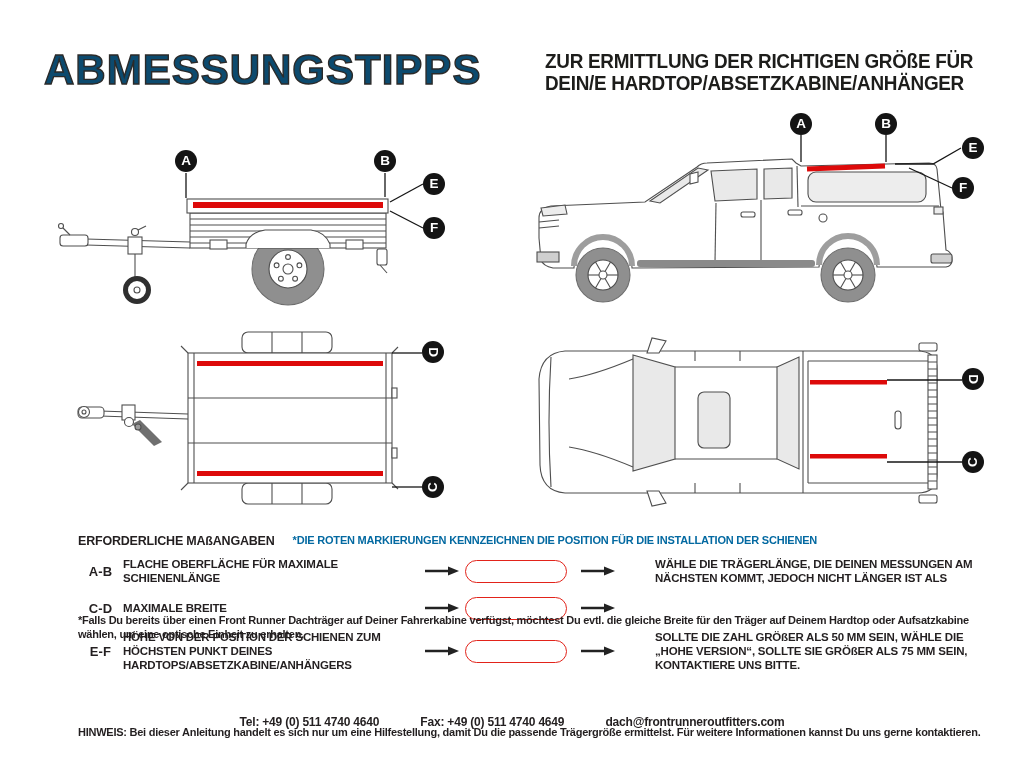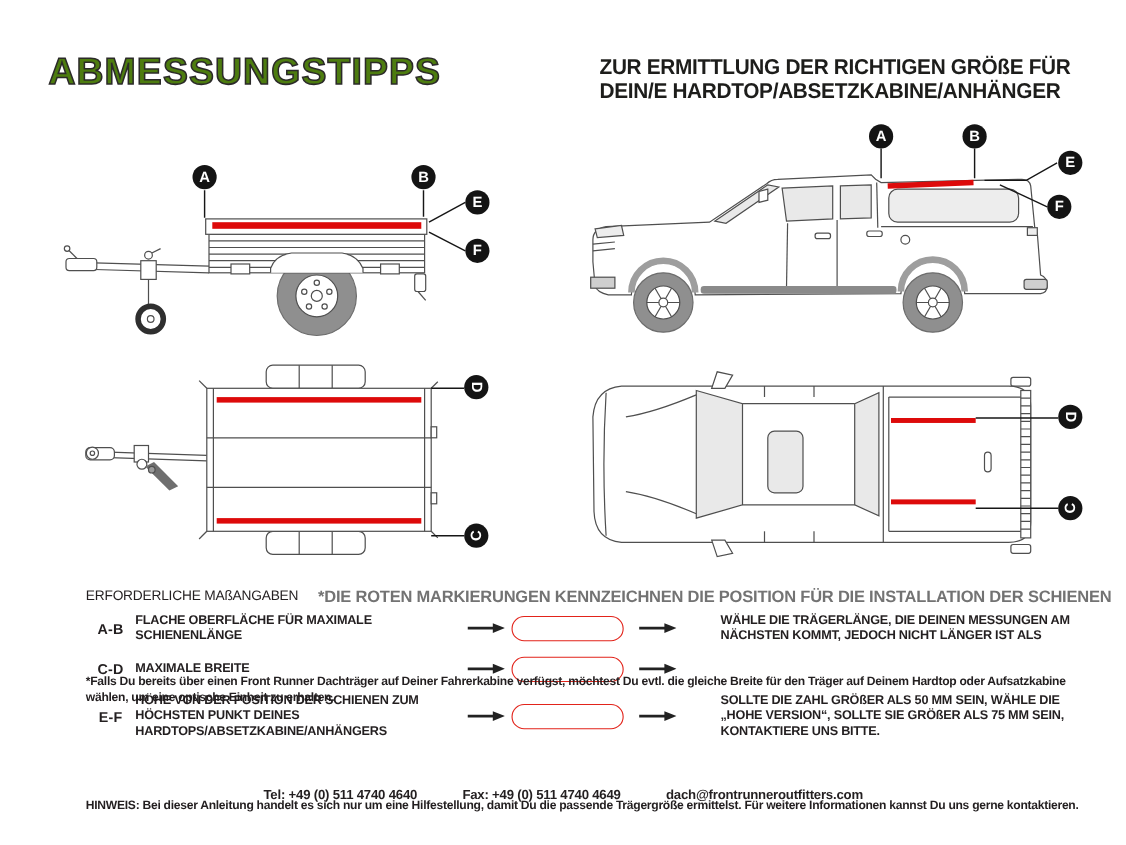--- a/index.html
+++ b/index.html
@@ -3,39 +3,39 @@
 <meta charset="utf-8">
 <style>
   html,body{margin:0;padding:0;}
   body{
     width:1024px;height:768px;position:relative;overflow:hidden;
     background:#ffffff;color:#231f20;
     font-family:"Liberation Sans", sans-serif;
   }
   .abs{position:absolute;}
   .page-title{
-    left:44px;top:46px;font-size:34px;font-weight:bold;color:#4d7c0f;
+    left:44px;top:46px;font-size:42px;font-weight:bold;color:#0c4a6e;
     letter-spacing:1px;-webkit-text-stroke:1.4px #2b2a29;white-space:nowrap;
   }
   .subtitle{
     left:545px;top:50px;font-size:19.5px;font-weight:bold;line-height:1.14;
     letter-spacing:-0.3px;transform:scaleX(.97);transform-origin:left top;color:#1d1d1b;
   }
   .diagram{position:absolute;}
   .diagram svg{position:absolute;left:0;top:0;}
   .badge{
     position:absolute;width:22px;height:22px;border-radius:50%;
     background:#141414;color:#fff;font-size:13.5px;font-weight:bold;
     display:flex;align-items:center;justify-content:center;line-height:1;
   }
   .rot-cw{transform:rotate(90deg);}
   .rot-ccw{transform:rotate(-90deg);}
   .req-line{left:78px;top:534px;display:flex;gap:18px;white-space:nowrap;}
-  .req-heading{font-size:12.5px;font-weight:normal;letter-spacing:-0.2px;}
-  .req-note{font-size:15px;font-weight:bold;letter-spacing:-0.2px;color:#737373;}
+  .req-heading{font-size:12.5px;font-weight:bold;letter-spacing:-0.2px;}
+  .req-note{font-size:11px;font-weight:bold;letter-spacing:-0.2px;color:#0369a1;}
   .req-table{left:78px;top:556px;width:912px;}
   .trow{
     display:grid;grid-template-columns:45px 302px 40px 104px 58px 1fr;
     align-items:center;min-height:30px;margin-bottom:7px;
   }
   .tcode{font-size:13px;font-weight:bold;letter-spacing:0.2px;text-align:center;}
   .tlabel{font-size:11.5px;font-weight:bold;line-height:1.22;letter-spacing:-0.2px;padding-right:8px;}
   .tresult{font-size:11.5px;font-weight:bold;line-height:1.22;letter-spacing:-0.2px;padding-left:4px;margin-left:24px;}
   .oval{width:100px;height:21px;border:1.5px solid #e2231a;border-radius:12px;background:#fff;}
   .arrow-cell{display:flex;align-items:center;}

